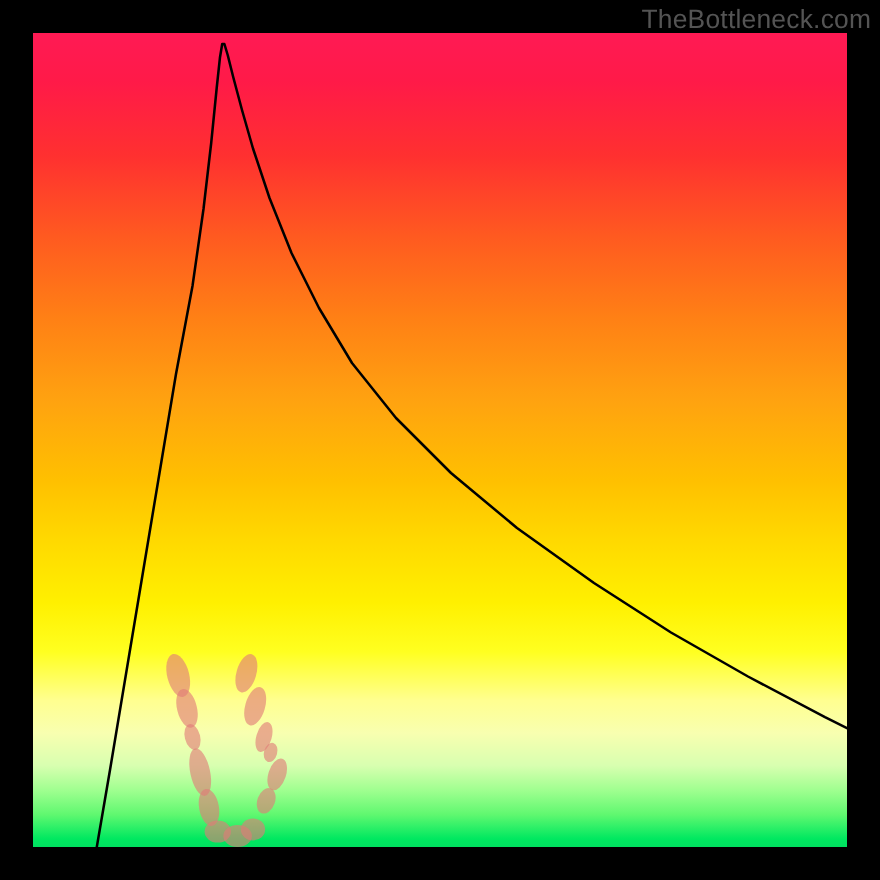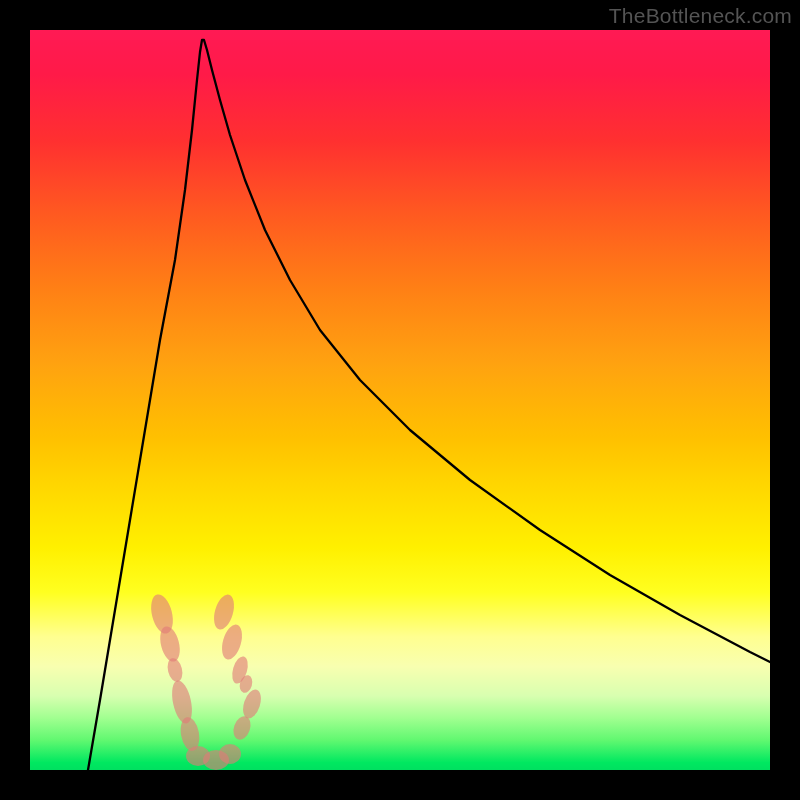--- a/index.html
+++ b/index.html
@@ -41,21 +41,21 @@
       #60f870 96%,
       #00e860 99%,
       #00e060 100%
     );
   }
   .watermark {
     position: absolute;
     top: 4px;
     right: 8px;
     color: #545454;
-    font-size: 21px;
+    font-size: 24px;
     font-weight: 400;
     letter-spacing: 0.2px;
     user-select: none;
   }
   svg.curves {
     position: absolute;
     left: 0;
     top: 0;
     width: 740px;
     height: 740px;

